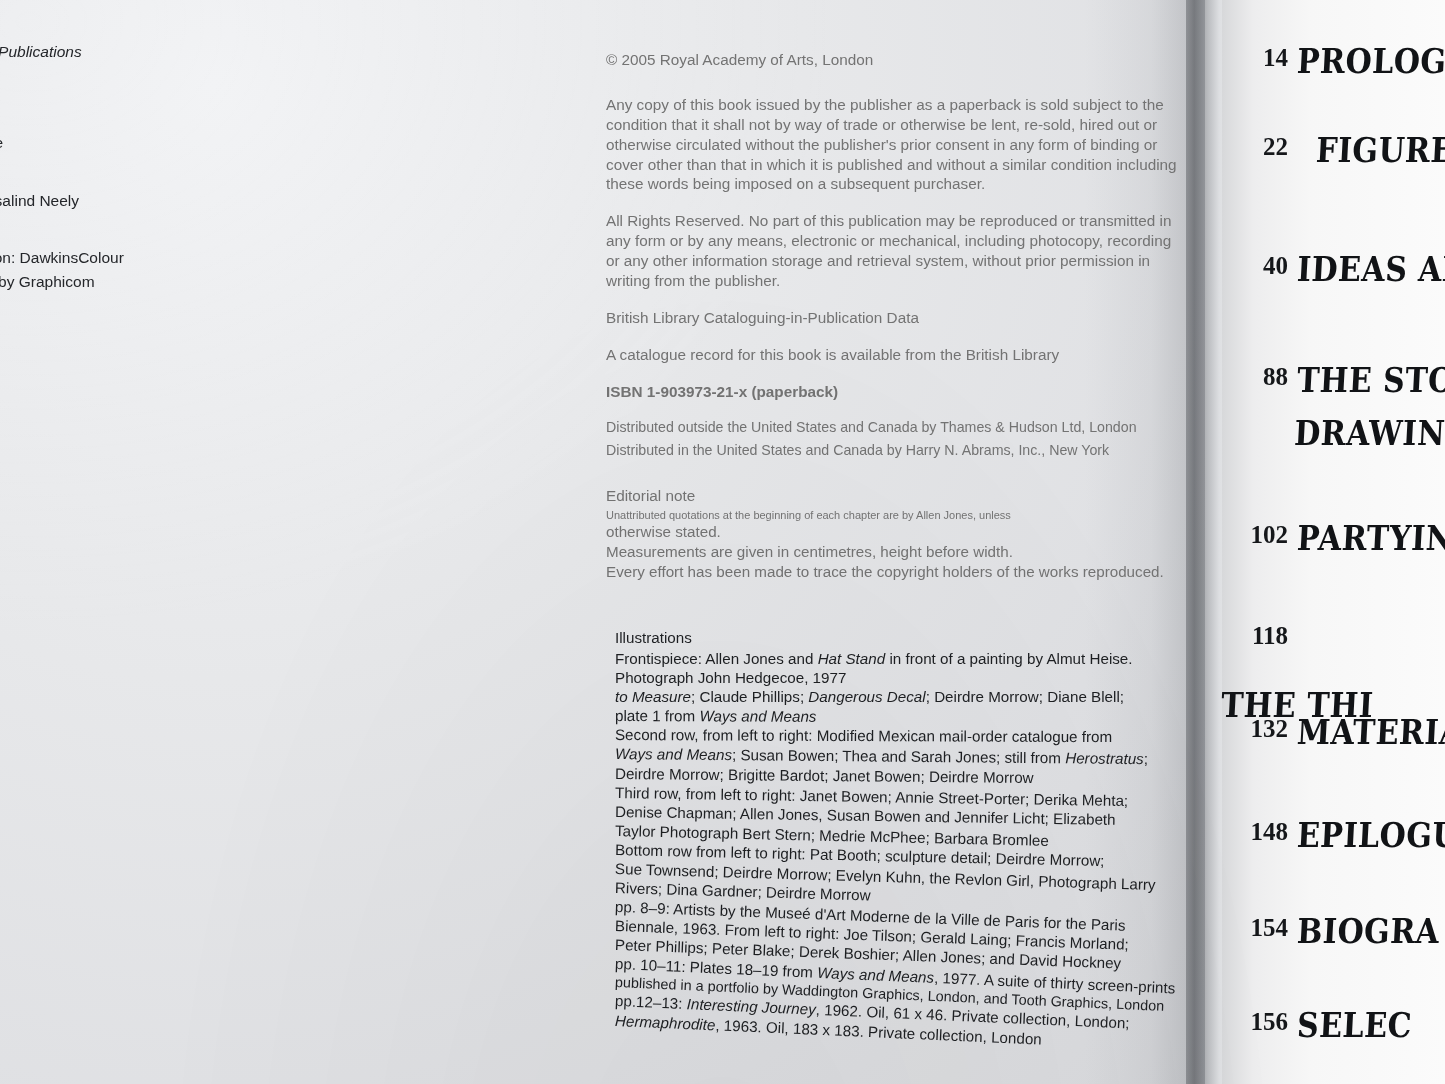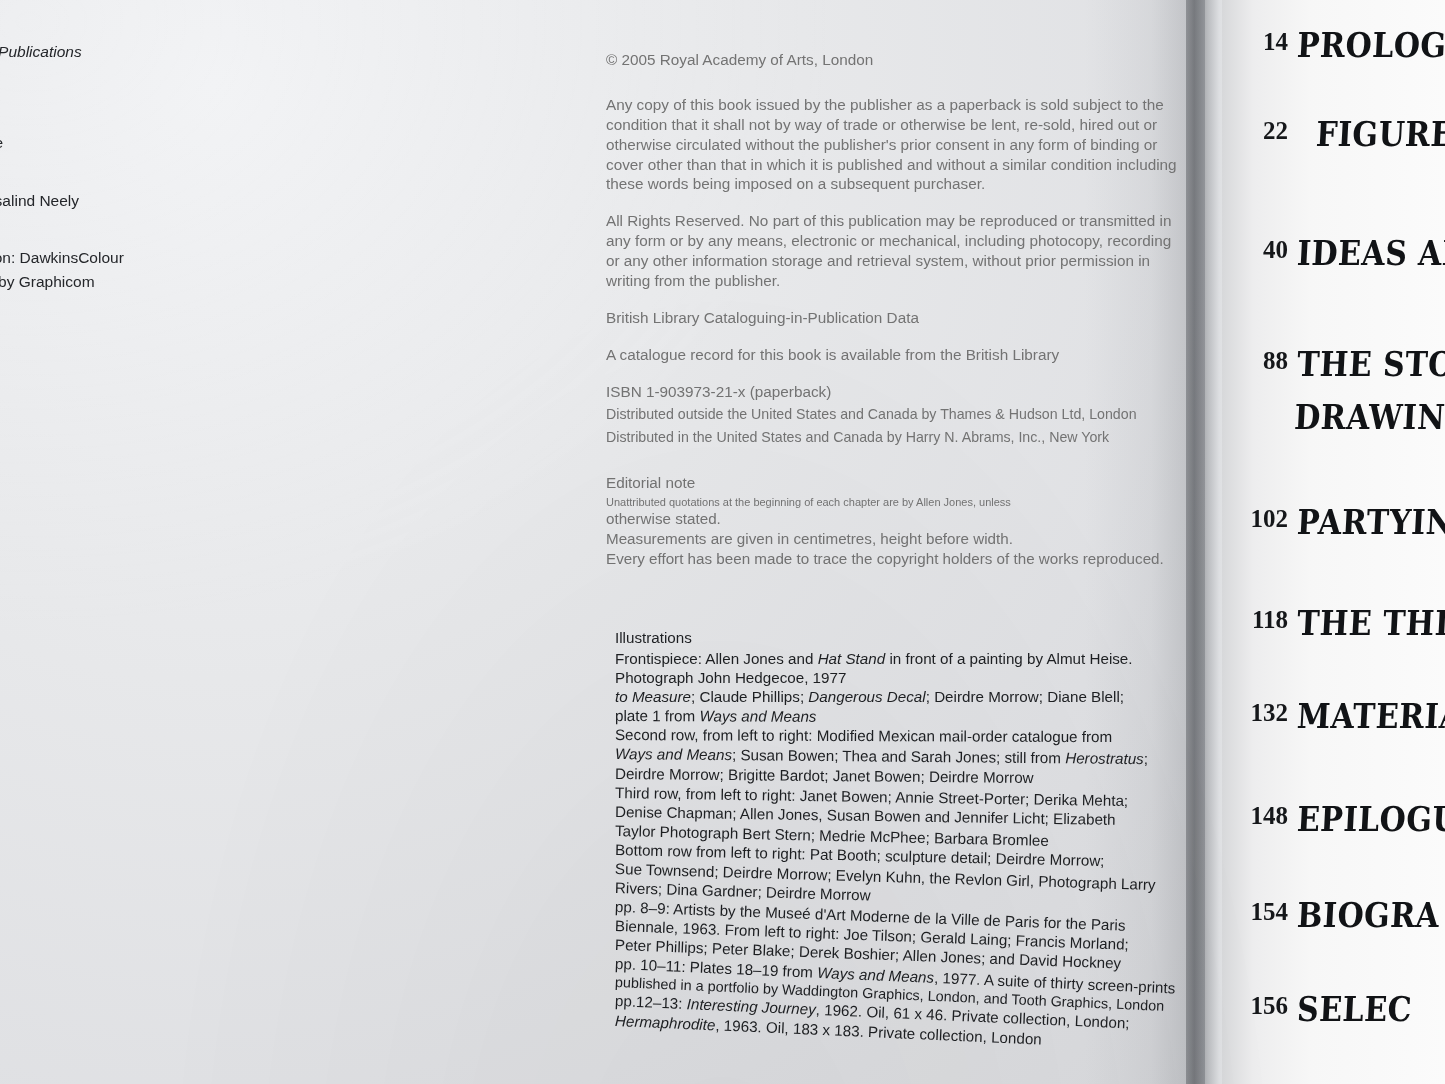--- a/index.html
+++ b/index.html
@@ -90,21 +90,21 @@
     top: 50px;
     width: 575px;
     color: #737373;
   }
   .imprint p {
     margin: 0 0 17px 0;
     font-size: 15.3px;
     line-height: 1.30;
   }
   .imprint p.tight { margin-bottom: 15px; }
-  .imprint .hdr { margin-bottom: 4px; }
+  .imprint .hdr { margin-bottom: 17px; font-weight: bold; }
   .imprint .small {
     font-size: 14.2px;
     line-height: 1.30;
   }
   .imprint .copyright-line { margin-bottom: 25px; }
   .block-title { margin-bottom: 2px; }
 
   
   .illus {
     position: absolute;
@@ -128,21 +128,21 @@
   .curve3 { transform: rotate(0.9deg); }
   .curve4 { transform: rotate(1.3deg); }
   .curve5 { transform: rotate(1.7deg); }
   .curve6 { transform: rotate(2.1deg); }
   .curve7 { transform: rotate(2.5deg); }
 
   
   .toc {
     position: absolute;
     left: 1222px;
-    top: 0;
+    top: 16px;
     width: 223px;
     height: 816px;
   }
   .toc-row {
     position: absolute;
     left: 0;
     width: 223px;
     display: flex;
     align-items: flex-start;
     white-space: nowrap;
@@ -250,21 +250,21 @@
       <span class="toc-num">88</span>
       <span class="toc-title">
         <span>THE STO</span>
         <span class="sub">DRAWING</span>
       </span>
     </div>
     <div class="toc-row" style="top:505px;">
       <span class="toc-num">102</span>
       <span class="toc-title">PARTYIN</span>
     </div>
-    <div class="toc-row" style="top:606px;">
+    <div class="toc-row" style="top:606px;flex-direction:column;">
       <span class="toc-num">118</span>
       <span class="toc-title">THE THI</span>
     </div>
     <div class="toc-row" style="top:699px;">
       <span class="toc-num">132</span>
       <span class="toc-title">MATERIA</span>
     </div>
     <div class="toc-row" style="top:802px;">
       <span class="toc-num">148</span>
       <span class="toc-title">EPILOGU</span>

